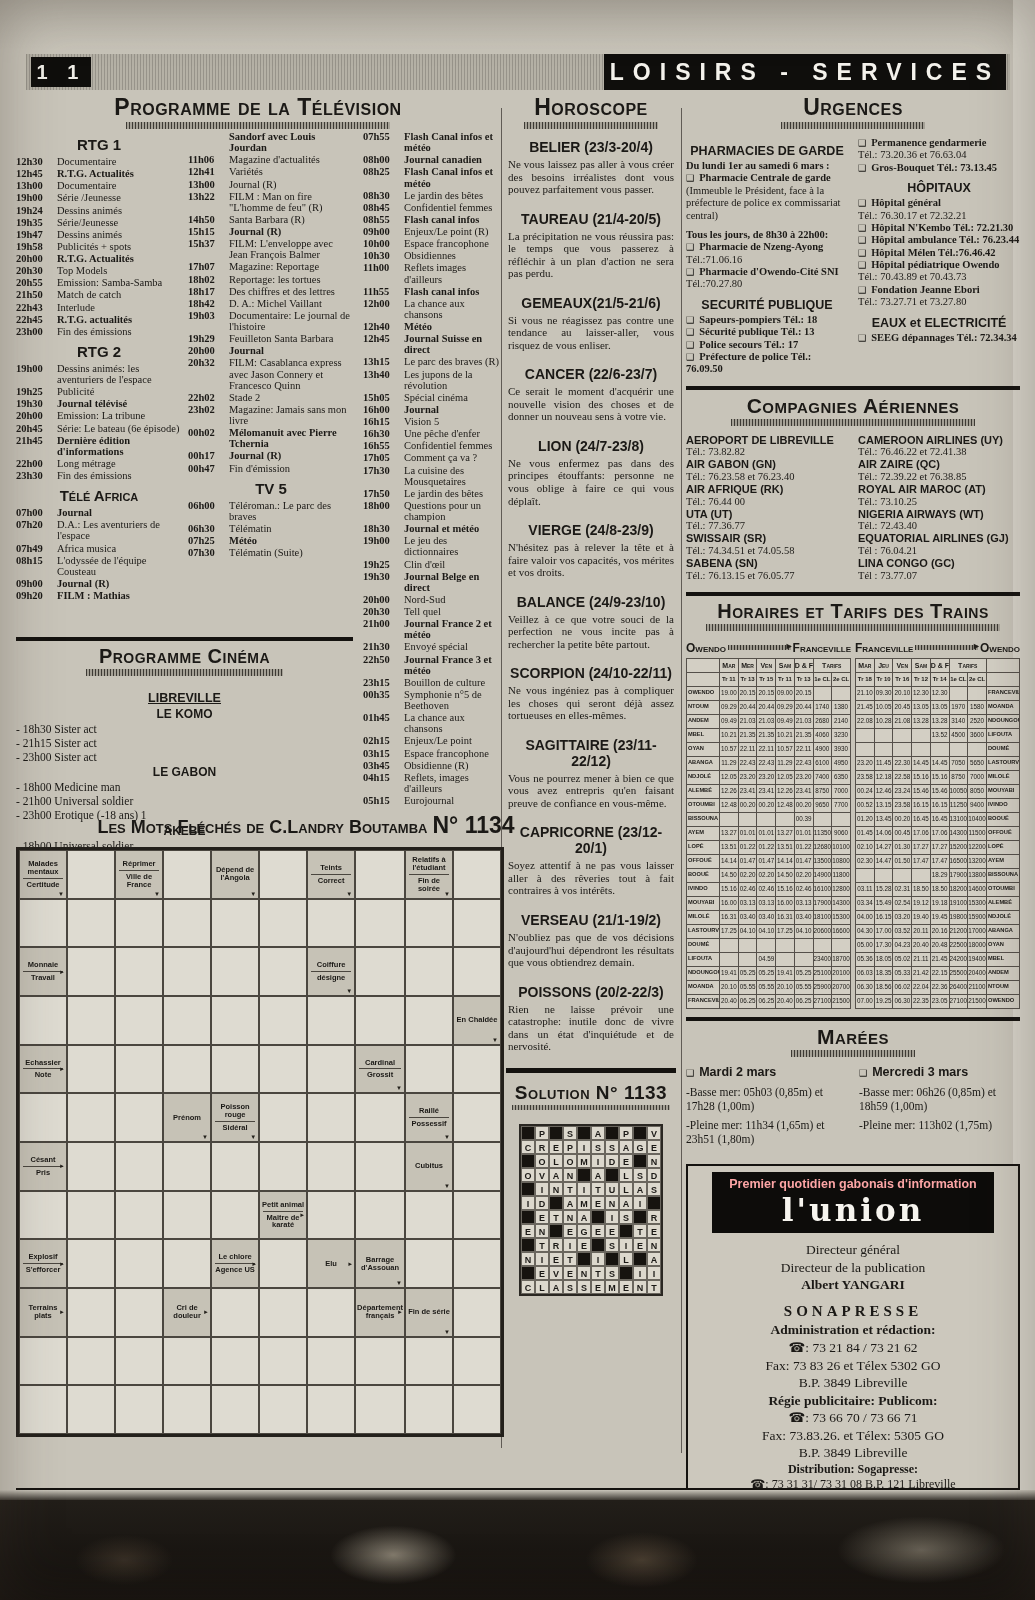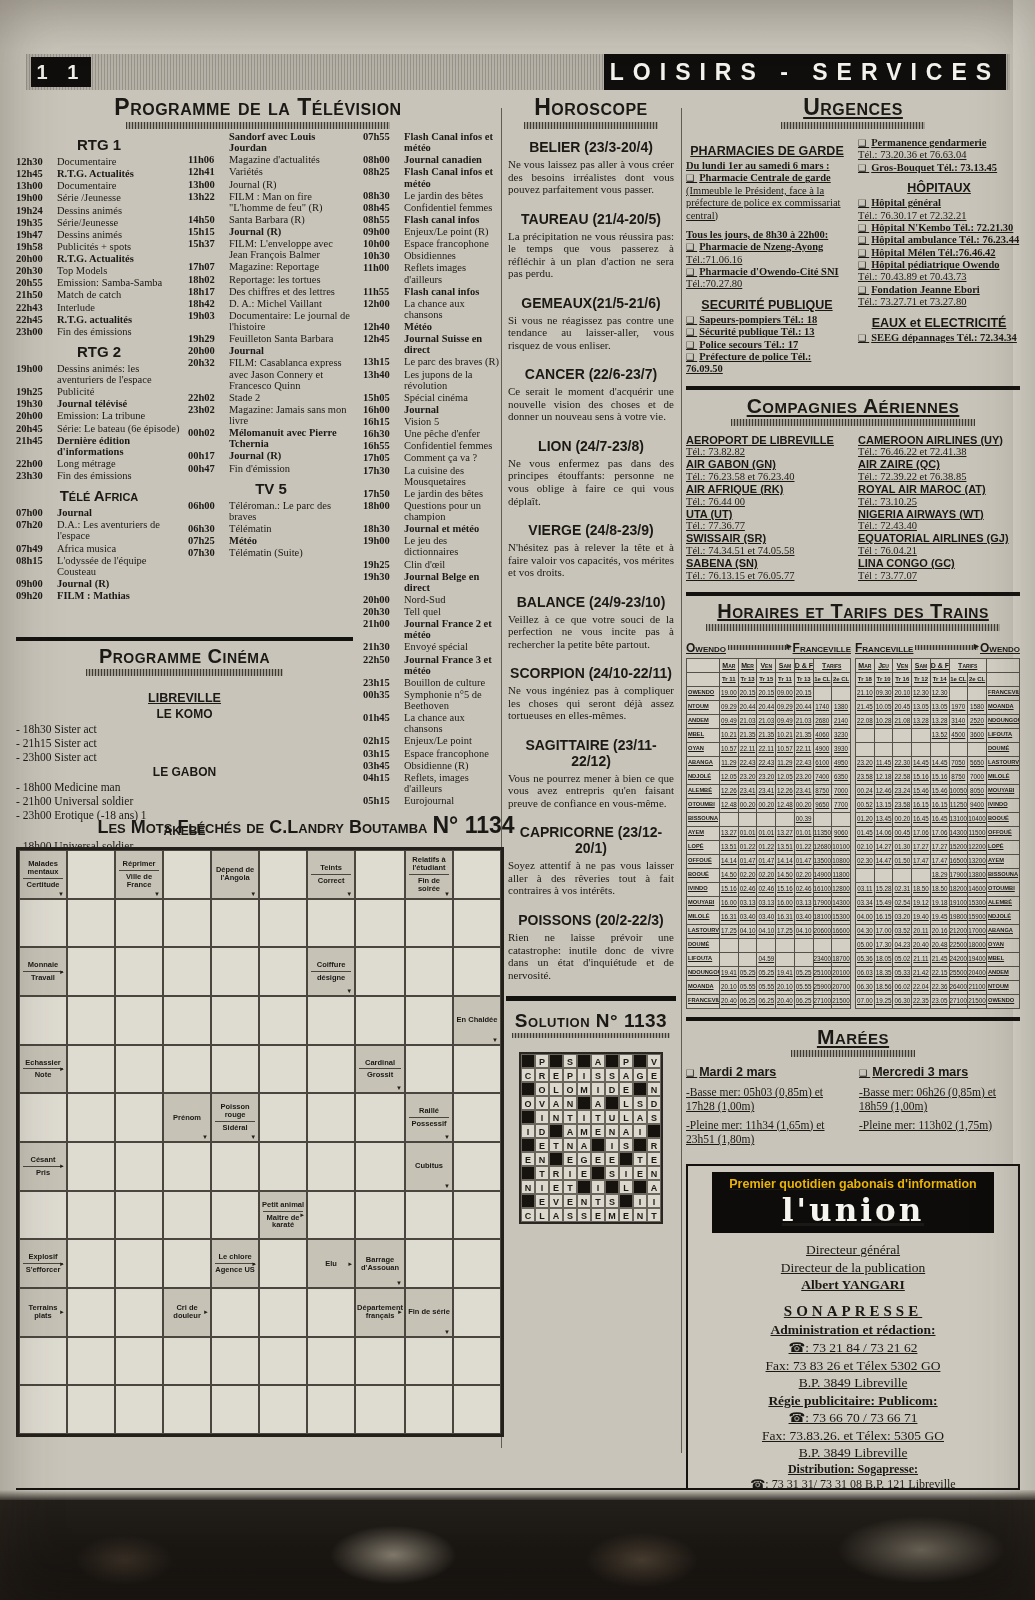--- a/index.html
+++ b/index.html
@@ -23,21 +23,21 @@
   
   .sec-head{font-family:"Liberation Sans","DejaVu Sans",sans-serif;font-weight:bold;
     font-variant:small-caps;text-align:center;font-size:23px;line-height:1;letter-spacing:.5px;}
   .hatch{height:7px;margin:3px 38px 8px;
     background:repeating-linear-gradient(90deg,#3d3a34 0 1px,#a5a196 1px 3px);}
   .rule{height:4px;background:#14120f;margin:5px 0;}
 
   
   .col-left{position:absolute;left:16px;top:96px;width:484px;height:1352px;}
   .col-mid{position:absolute;left:506px;top:96px;width:170px;}
-  .col-right{position:absolute;left:686px;top:96px;width:334px;text-decoration:underline;}
+  .col-right{position:absolute;left:686px;top:96px;width:334px;}
   .vr{position:absolute;width:1px;background:rgba(40,36,30,.65);}
   .vr1{left:501px;top:108px;height:1340px;}
   .vr2{left:681px;top:108px;height:1345px;}
 
   
   .tv-col{position:absolute;top:34px;}
   #tv-col0{left:0;width:166px;}
   #tv-col1{left:172px;width:166px;}
   #tv-col2{left:347px;width:137px;}
   .tv-ch{font-family:"Liberation Sans",sans-serif;font-weight:bold;font-variant:small-caps;
@@ -119,21 +119,21 @@
 
   
   .tide-cols{display:flex;gap:12px;margin-top:4px;}
   .tide-col{flex:1;}
   .tide-title{font:bold 12.5px "Liberation Sans","DejaVu Sans",sans-serif;margin-bottom:6px;}
   .tide-line{font-size:11.5px;line-height:1.25;margin-bottom:4px;}
 
   
   .union-box{border:2px solid #14120f;margin-top:14px;padding:6px 8px 6px;background:#ccc8bd;}
   .union-logo-box{background:#0d0c0a;margin:0 16px 8px;padding:5px 4px 7px;text-align:center;}
-  .union-tagline{color:#eab308;font:bold 12.5px "Liberation Sans",sans-serif;margin-bottom:4px;}
+  .union-tagline{color:#fca5a5;font:bold 12.5px "Liberation Sans",sans-serif;margin-bottom:4px;}
   .union-logo{color:#f6f4ee;font:bold 31px/1 "DejaVu Serif",serif;letter-spacing:3px;}
   .u-line{text-align:center;font-size:12px;line-height:1.3;
     font-family:"Liberation Serif","DejaVu Sans",serif;}
   .u-line.lg{font-size:13.5px;}
   .u-line.b{font-weight:bold;}
   .u-line.spread{letter-spacing:4px;font-size:15px;font-weight:bold;}
   .u-line.sc{font-variant:small-caps;font-size:12.5px;font-weight:bold;}
   .u-line.gap{margin-top:8px;}
 
   
@@ -866,20 +866,24 @@
           <div class="sign-name">SCORPION (24/10-22/11)</div>
           <div class="sign-text">Ne vous ingéniez pas à compliquer les choses qui seront déjà assez tortueuses en elles-mêmes.</div>
         </div>
         <div class="sign">
           <div class="sign-name">SAGITTAIRE (23/11-22/12)</div>
           <div class="sign-text">Vous ne pourrez mener à bien ce que vous avez entrepris qu'en faisant preuve de confiance en vous-même.</div>
         </div>
         <div class="sign">
           <div class="sign-name">CAPRICORNE (23/12-20/1)</div>
           <div class="sign-text">Soyez attentif à ne pas vous laisser aller à des rêveries tout à fait contraires à vos intérêts.</div>
+        </div>
+        <div class="sign">
+          <div class="sign-name">VERSEAU (21/1-19/2)</div>
+          <div class="sign-text">N'oubliez pas que de vos décisions d'aujourd'hui dépendront les résultats que vous obtiendrez demain.</div>
         </div>
         <div class="sign">
           <div class="sign-name">POISSONS (20/2-22/3)</div>
           <div class="sign-text">Rien ne laisse prévoir une catastrophe: inutile donc de vivre dans un état d'inquiétude et de nervosité.</div>
         </div>
       </div>
     <div id="sol-block">
       <div class="sol-top-rule"></div>
       <div class="sec-head" style="font-size:19px;">Solution N° 1133</div>
       <div class="hatch" style="margin-left:6px;margin-right:6px;height:5px;"></div>

